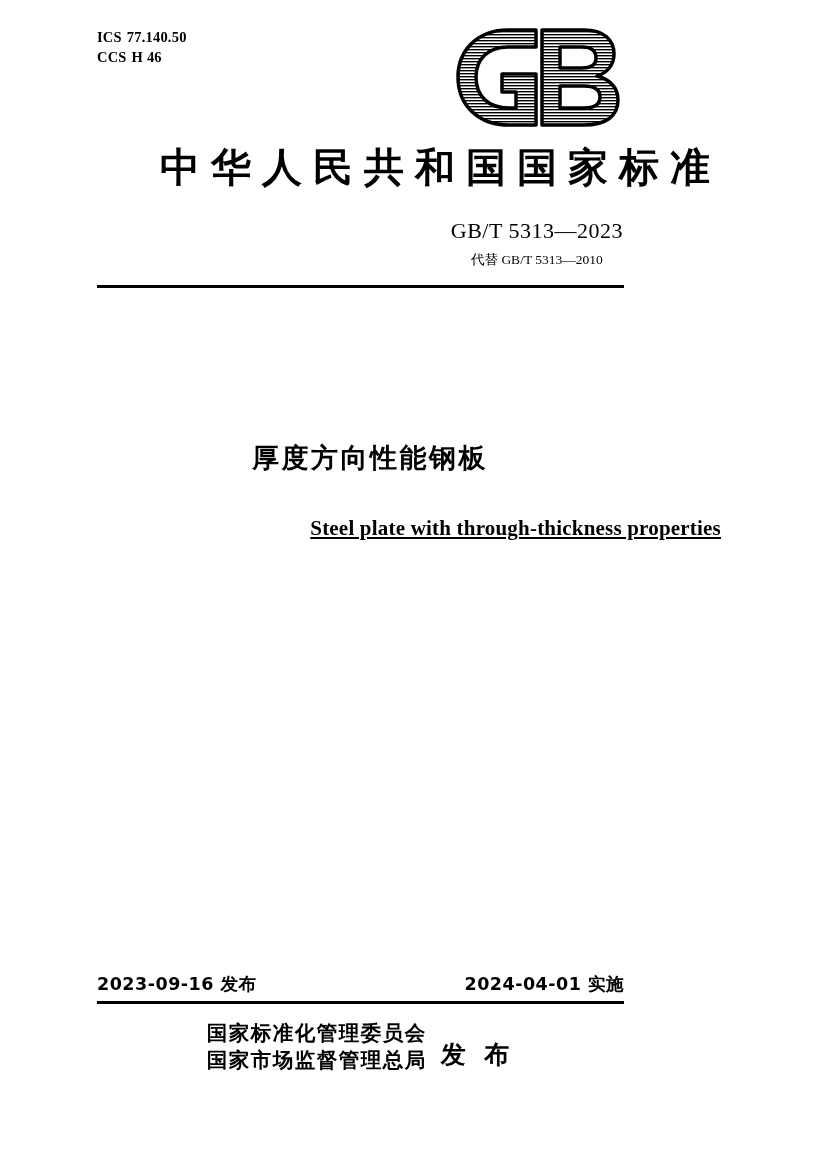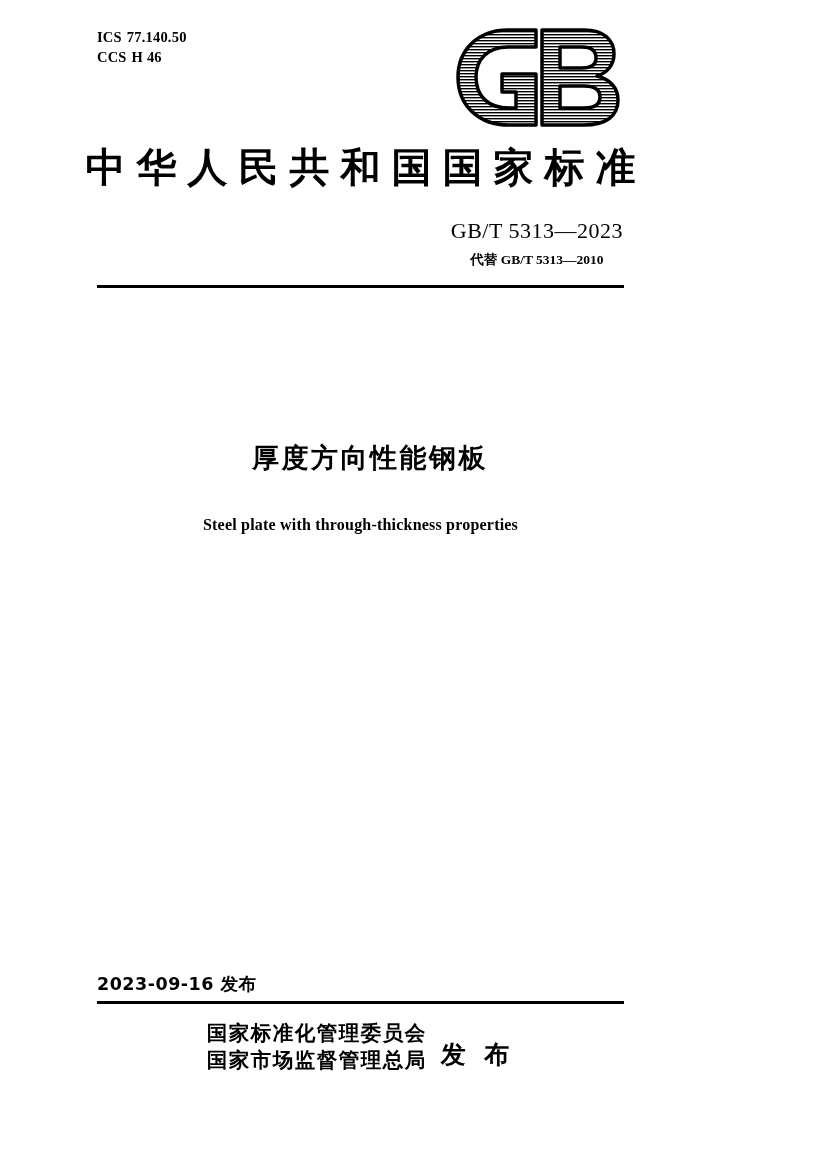--- a/index.html
+++ b/index.html
@@ -48,21 +48,21 @@
     height: 110px;
   }
   .gb-logo svg { display: block; }
 
   
   .cn-standard-title {
     position: absolute;
     left: 0;
     right: 0;
     top: 140px;
-    text-align: center;
+    text-align: right;
     font-family: "DejaVu Serif", serif;
     font-weight: bold;
     font-size: 40px;
     letter-spacing: 11px;
     padding-left: 11px;
     white-space: nowrap;
   }
 
   
   .std-number {
@@ -73,21 +73,21 @@
     font-family: "Liberation Serif", serif;
   }
   .std-number .num {
     font-size: 22px;
     letter-spacing: 0.5px;
     white-space: nowrap;
   }
   .std-number .replace {
     margin-top: 7px;
     font-size: 13.5px;
-    font-weight: bold;
+    font-weight: normal;
     white-space: nowrap;
   }
 
   
   .rule-top {
     position: absolute;
     left: 97px;
     right: 97px;
     top: 285px;
     height: 3px;
@@ -111,25 +111,26 @@
     font-family: "DejaVu Serif", serif;
     font-weight: bold;
     font-size: 27px;
     letter-spacing: 2.5px;
     padding-left: 19px;
   }
   .doc-title-en {
     position: absolute;
     left: 0; right: 0;
     top: 516px;
-    text-align: center;
-    font-family: "Liberation Serif", serif;
-    font-weight: bold;
-    font-size: 16px;
+    text-align: right;
+    font-family: "Liberation Serif", serif;
+    font-weight: bold;
+    font-size: 21px;
     letter-spacing: 0.2px;
+    text-decoration: underline;
   }
 
   
   .date-issue {
     position: absolute;
     left: 97px;
     top: 972px;
     font-family: "DejaVu Sans", sans-serif;
     font-weight: bold;
     font-size: 17.5px;
@@ -248,20 +249,21 @@
   </div>
 
   <div class="rule-top"></div>
 
   <div class="doc-title-cn">厚度方向性能钢板</div>
   <div class="doc-title-en">Steel plate with through-thickness properties</div>
 
   <div class="rule-bottom"></div>
 
   <div class="date-issue">2023-09-16 发布</div>
+  <div class="date-impl">2024-04-01 实施</div>
 
   <div class="publisher">
     <div class="orgs">
       <div>国家标准化管理委员会</div>
       <div>国家市场监督管理总局</div>
     </div>
     <div class="verb">发 布</div>
   </div>
 
 </div>

